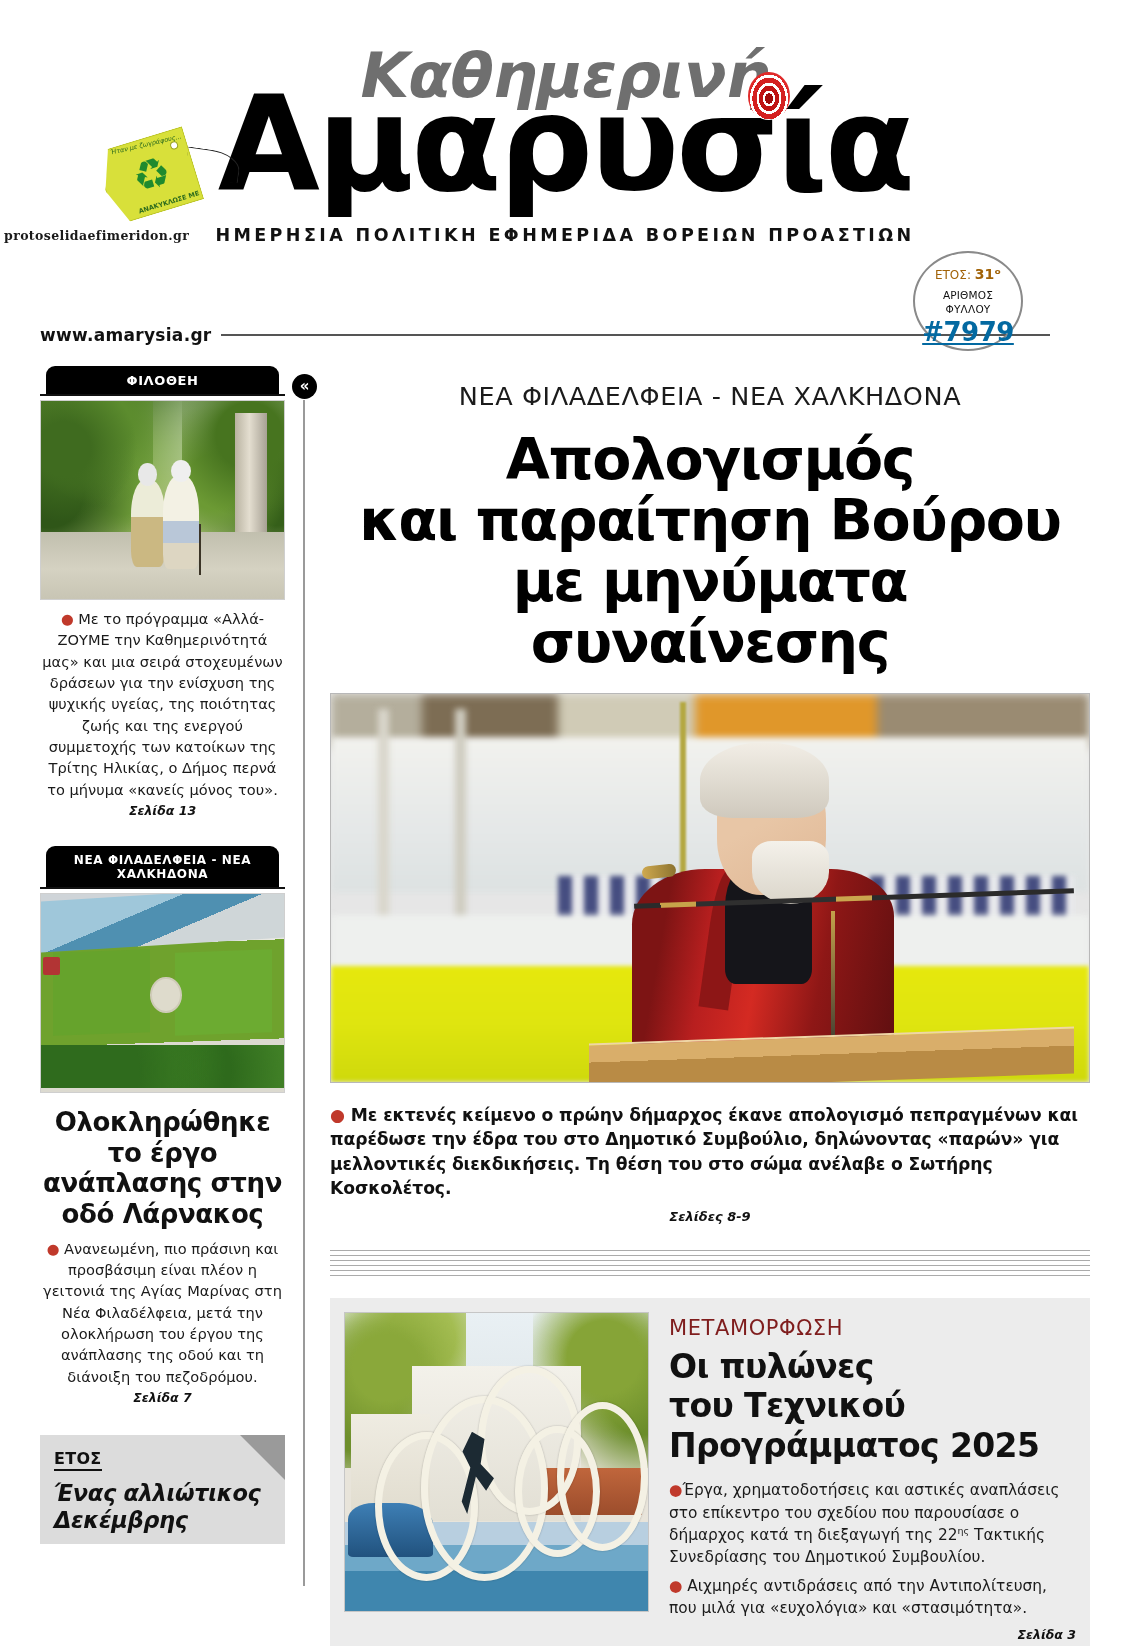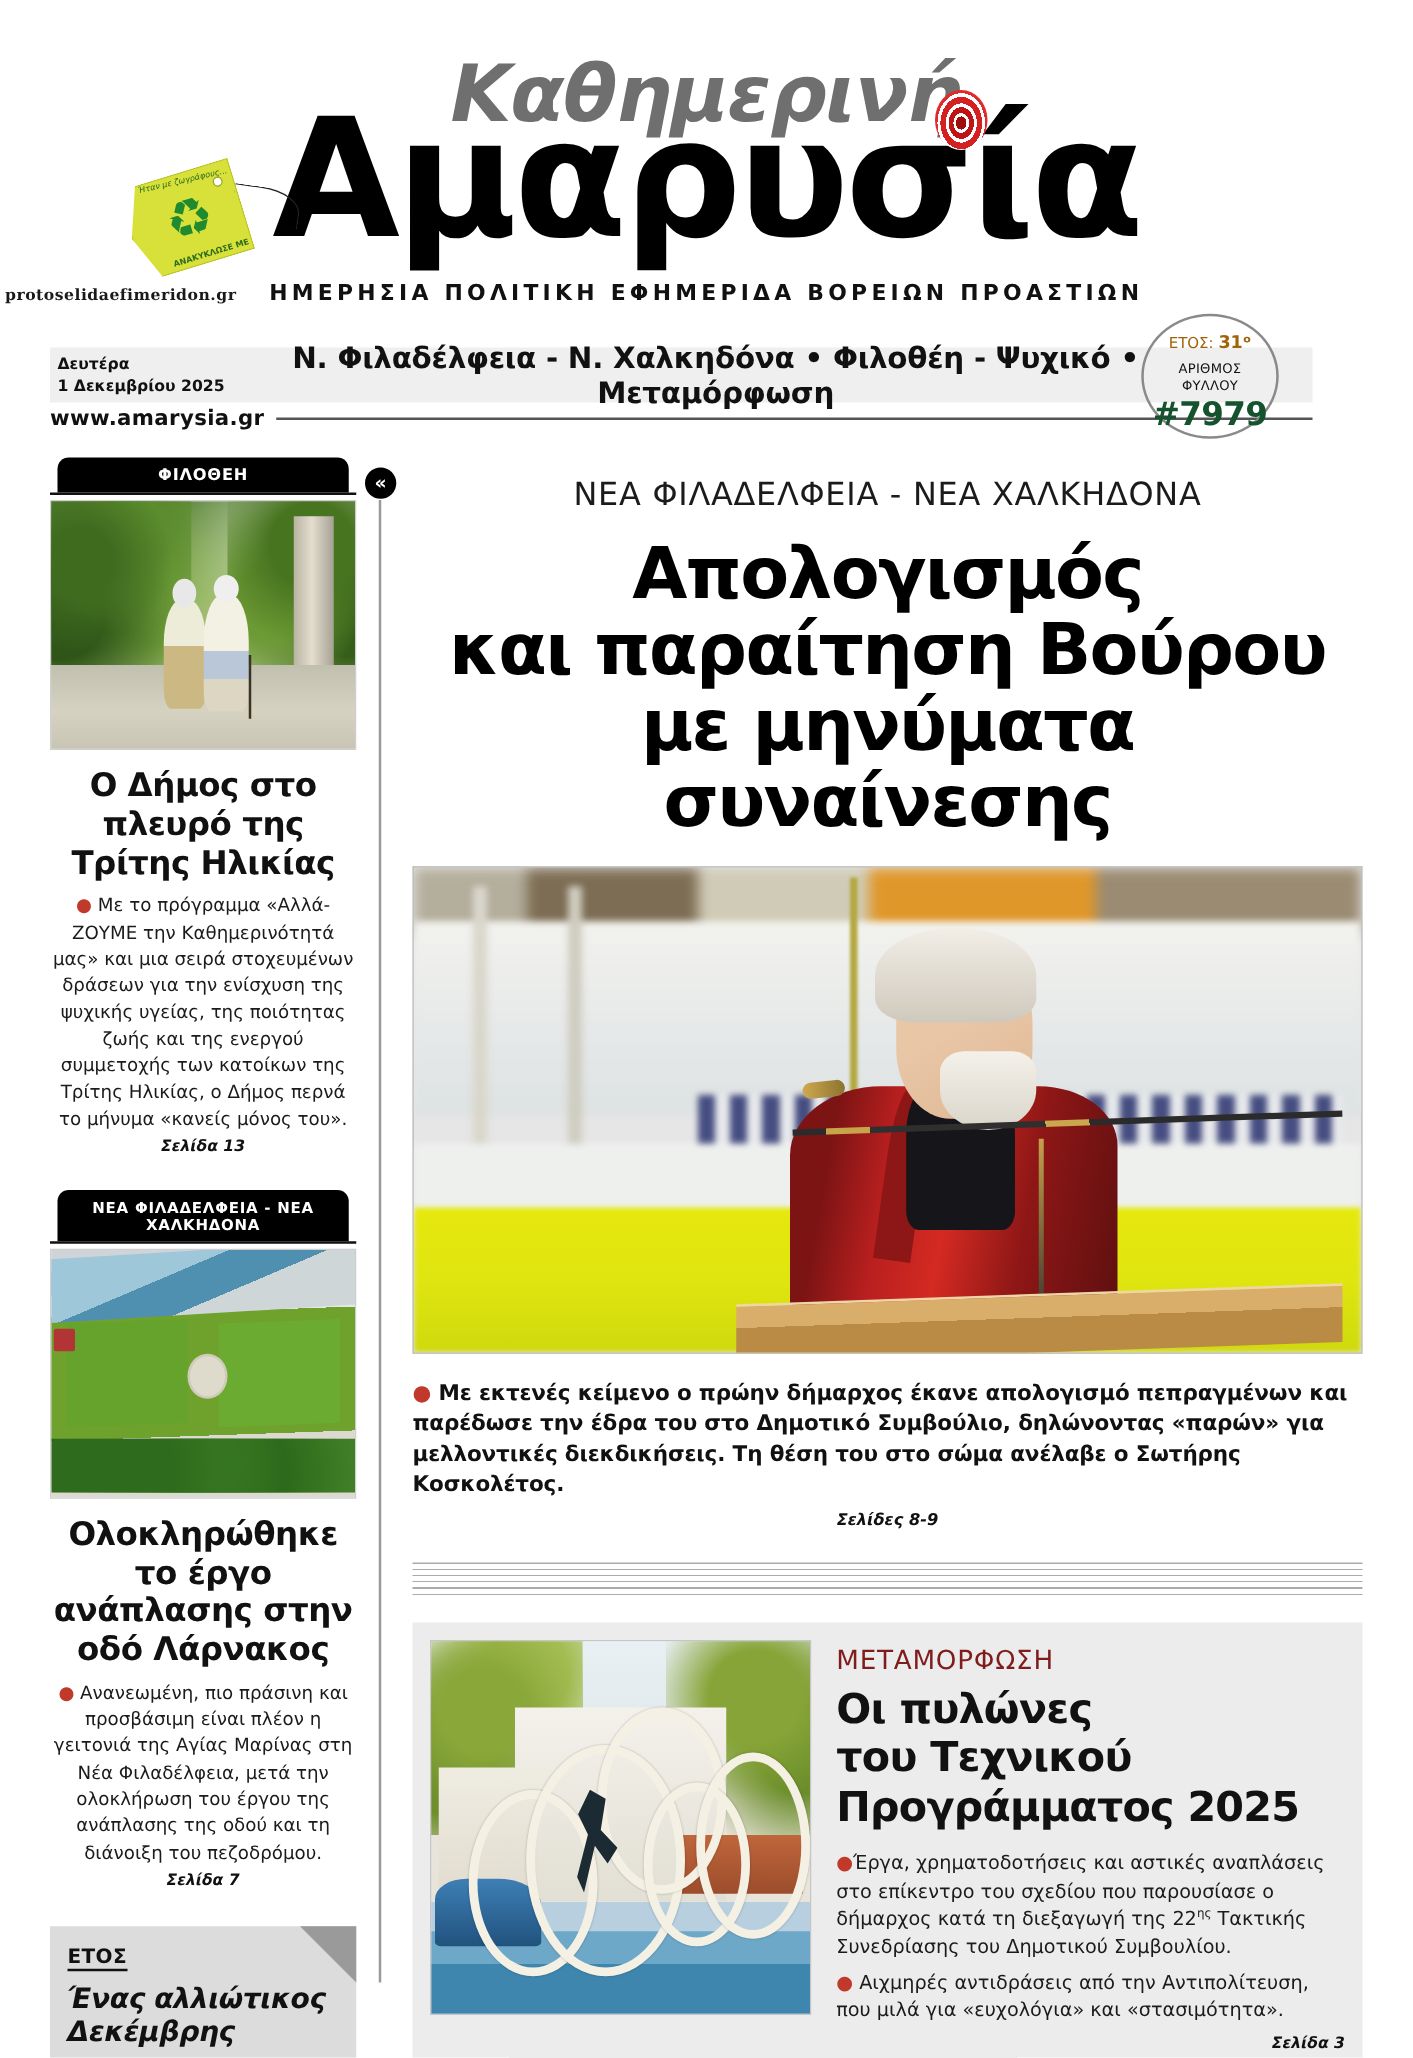--- a/index.html
+++ b/index.html
@@ -200,23 +200,24 @@
   .issue-oval .arithmos {
     font-size: 10.5px;
     color: #111;
     line-height: 1.3;
     margin-top: 7px;
     letter-spacing: 0.2px;
   }
   .issue-oval .num {
     font-size: 26px;
     font-weight: bold;
-    color: #14532d;
+    color: #0369a1;
     margin-top: 1px;
     letter-spacing: -0.5px;
+    text-decoration: underline;
   }
 
   .www-row {
     position: absolute;
     left: 40px;
     top: 325px;
     width: 1010px;
     display: flex;
     align-items: center;
   }
@@ -711,27 +712,20 @@
       <div class="recycle-sym">♻</div>
       <div class="tag-bot-text">ΑΝΑΚΥΚΛΩΣΕ ΜΕ</div>
     </div>
     <div class="tag-string"></div>
 
     <div class="subtitle">ΗΜΕΡΗΣΙΑ ΠΟΛΙΤΙΚΗ ΕΦΗΜΕΡΙΔΑ ΒΟΡΕΙΩΝ ΠΡΟΑΣΤΙΩΝ</div>
 
     <div class="watermark">protoselidaefimeridon.gr</div>
   </div>
 
-  <div class="datebar">
-    <div class="date">
-      <div>Δευτέρα</div>
-      <div>1 Δεκεμβρίου 2025</div>
-    </div>
-    <div class="areas">Ν. Φιλαδέλφεια - Ν. Χαλκηδόνα • Φιλοθέη - Ψυχικό • Μεταμόρφωση</div>
-  </div>
 
   <div class="issue-oval">
     <div class="etos">
       <span>ΕΤΟΣ:</span>
       <b>31ᵒ</b>
     </div>
     <div class="arithmos">
       <div>ΑΡΙΘΜΟΣ</div>
       <div>ΦΥΛΛΟΥ</div>
     </div>
@@ -755,21 +749,20 @@
         <div class="kicker-rule"></div>
         <div class="side-photo photo-elderly">
           <div class="foliage-l"></div>
           <div class="foliage-r"></div>
           <div class="pillar"></div>
           <div class="path"></div>
           <div class="fig-a"></div>
           <div class="fig-b"></div>
           <div class="cane"></div>
         </div>
-        <div class="side-headline">Ο Δήμος στο πλευρό της Τρίτης Ηλικίας</div>
         <div class="side-body">
           <span class="bullet">●</span>
           <span>Με το πρόγραμμα «Αλλά-ΖΟΥΜΕ την Καθημερινότητά μας» και μια σειρά στοχευμένων δράσεων για την ενίσχυση της ψυχικής υγείας, της ποιότητας ζωής και της ενεργού συμμετοχής των κατοίκων της Τρίτης Ηλικίας, ο Δήμος περνά το μήνυμα «κανείς μόνος του».</span>
         </div>
         <div class="side-page">Σελίδα 13</div>
       </div>
 
       <div style="margin-top:28px;">
         <div class="kicker-tab" style="font-size:12px;">ΝΕΑ ΦΙΛΑΔΕΛΦΕΙΑ - ΝΕΑ ΧΑΛΚΗΔΟΝΑ</div>
         <div class="kicker-rule"></div>

